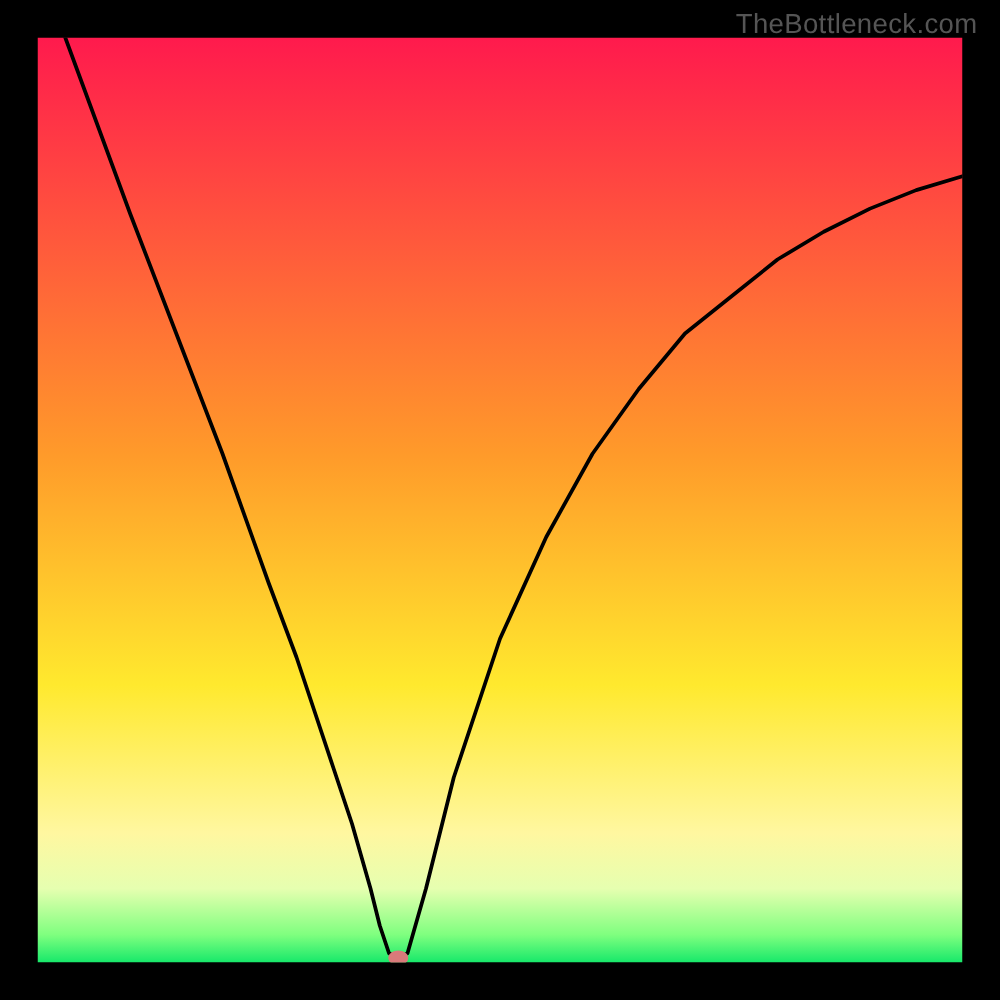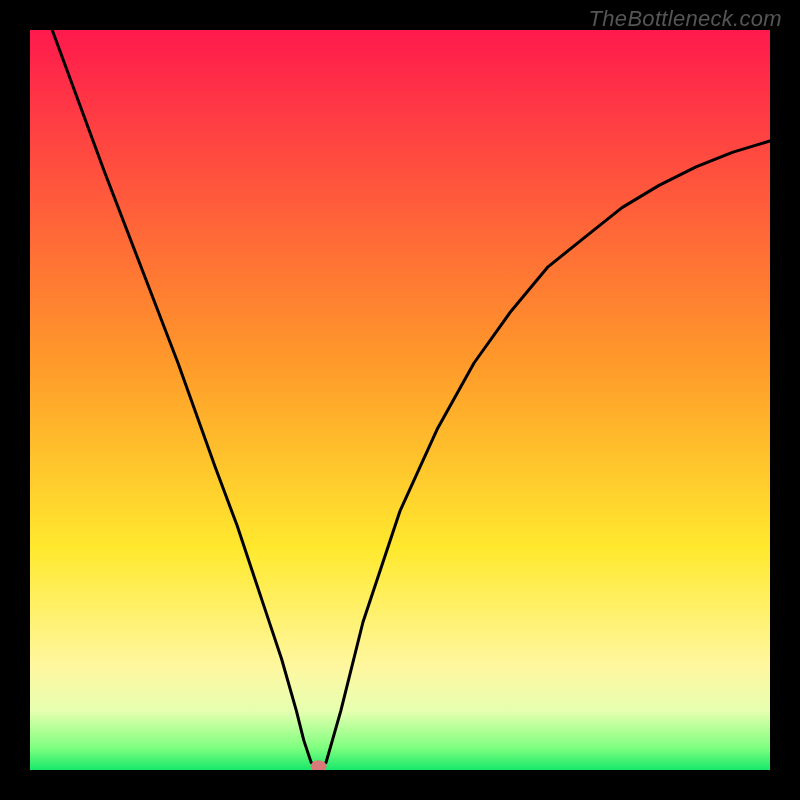--- a/index.html
+++ b/index.html
@@ -13,21 +13,20 @@
   }
   .watermark {
     position: absolute;
     top: 6px;
     right: 18px;
     color: #555;
     font-size: 22px;
     letter-spacing: 0.3px;
     z-index: 5;
     user-select: none;
-    font-style: italic;
   }
   .plot-frame {
     position: absolute;
     left: 30px;
     top: 30px;
     width: 740px;
     height: 740px;
     background: #000;
   }
   svg {

